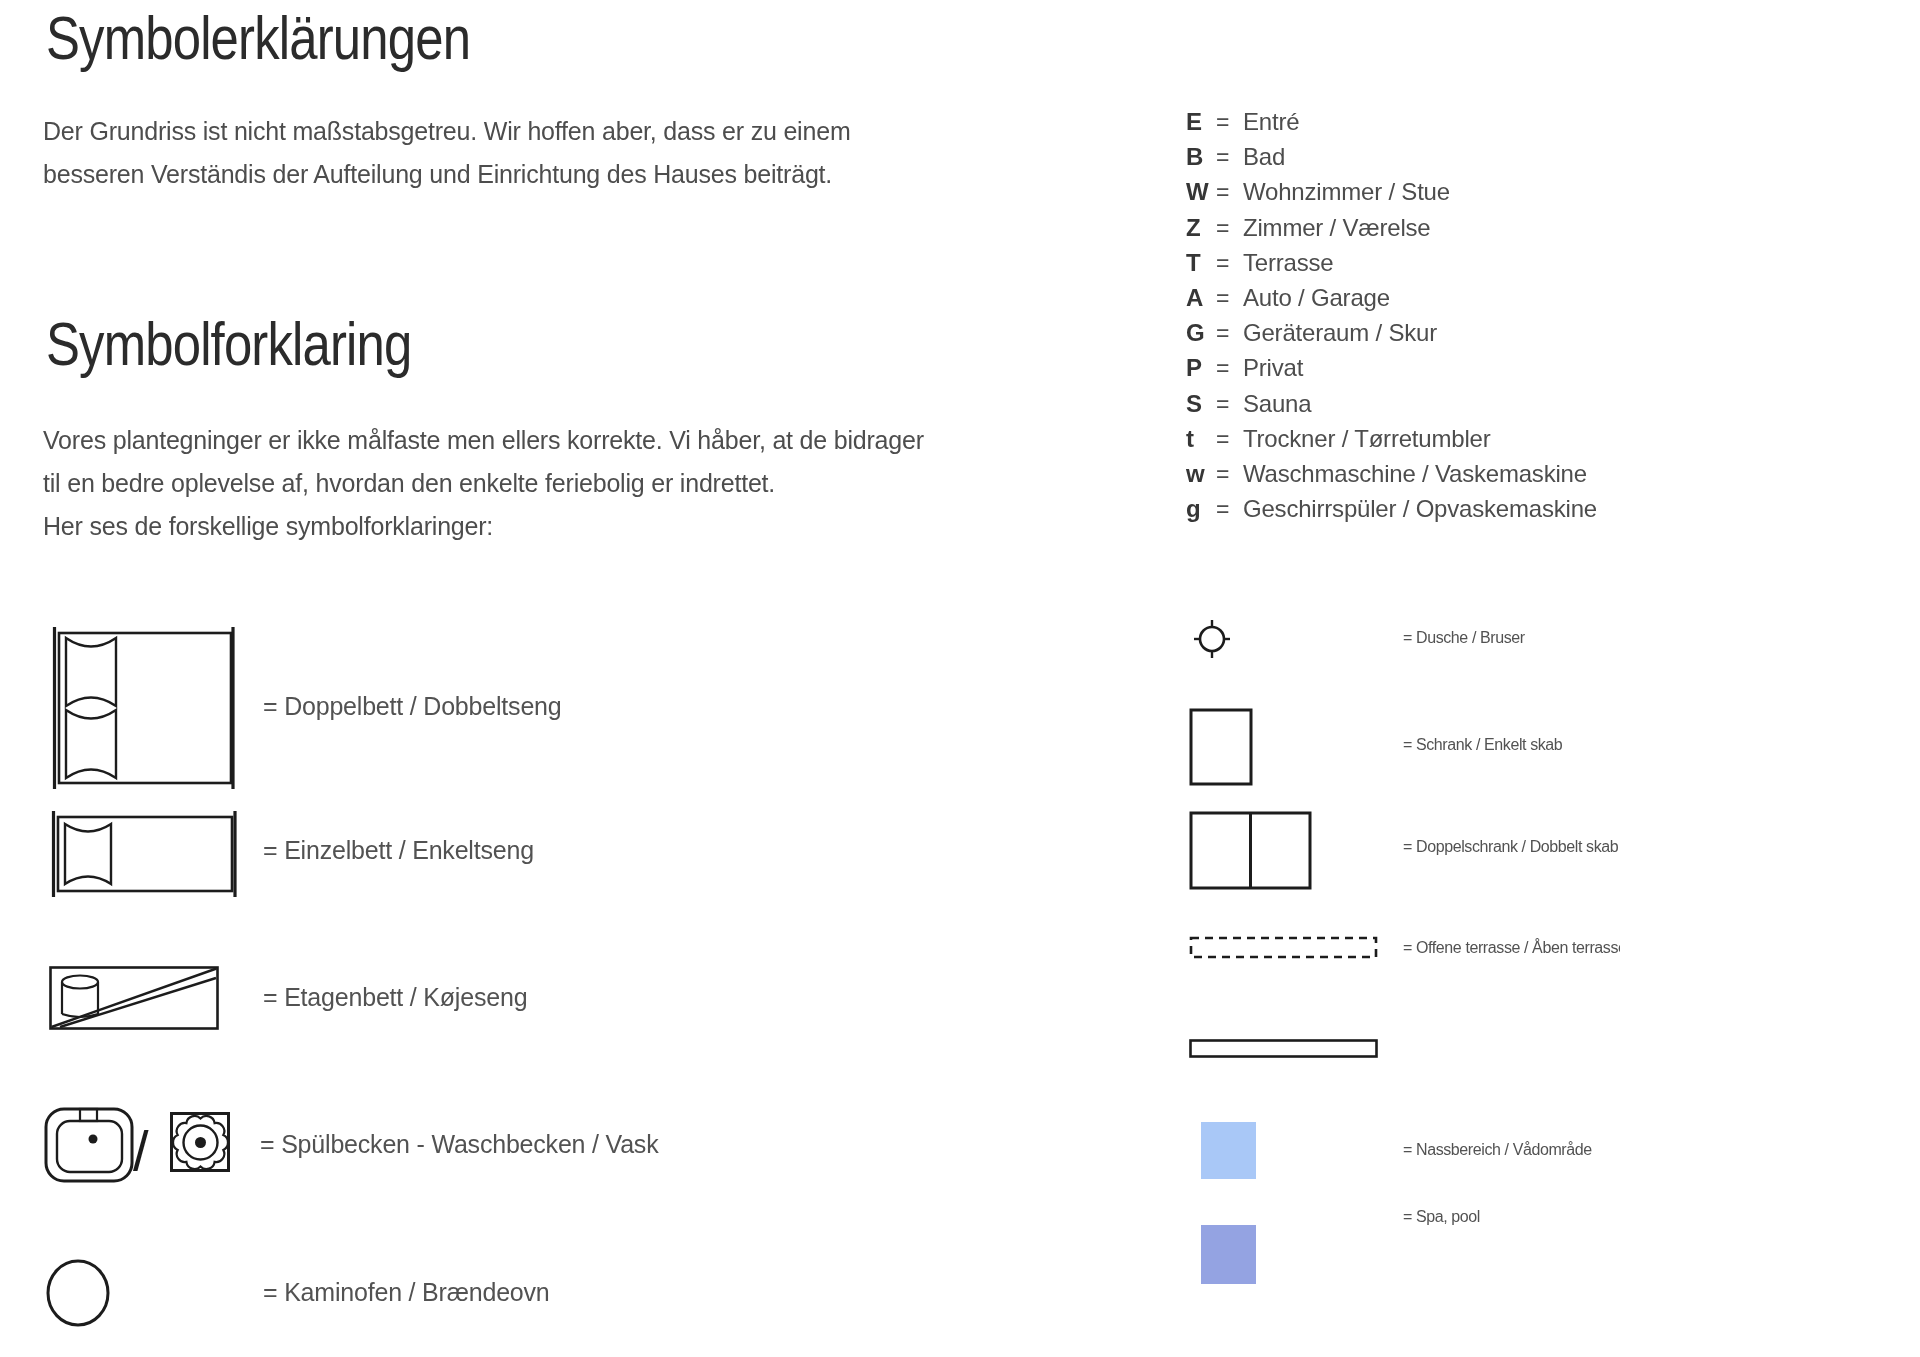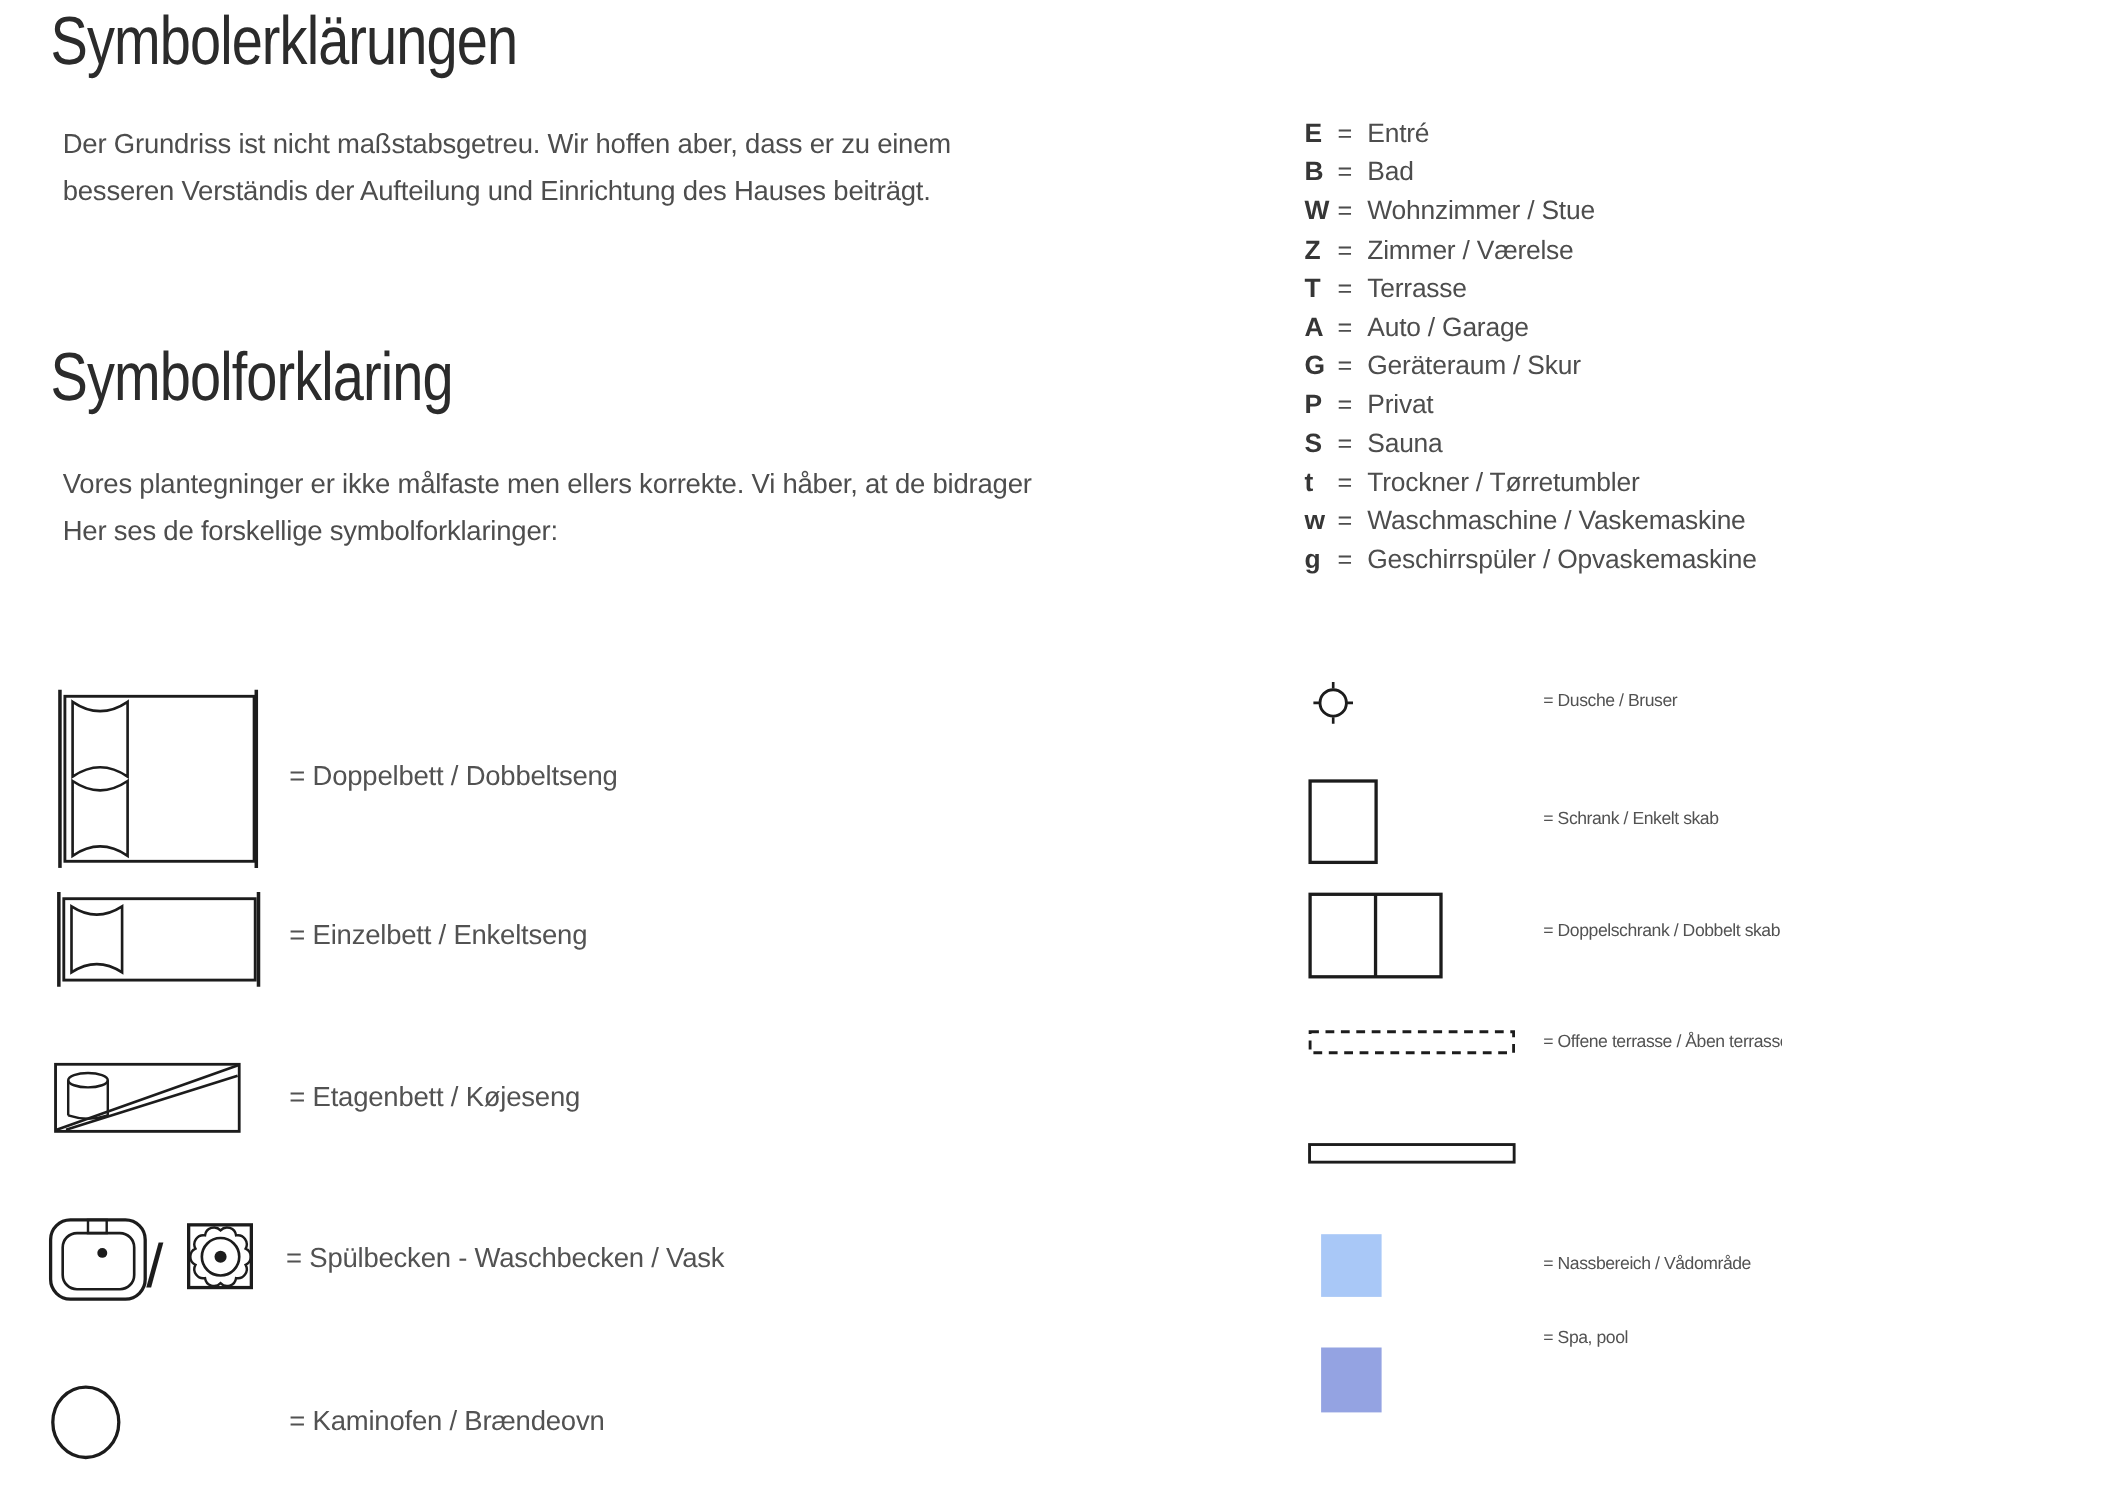--- a/index.html
+++ b/index.html
@@ -10,21 +10,21 @@
   }
   
   .h-big {
     position:absolute; left:46px;
     font-size:62px; font-weight:400; color:#2b2b2b;
     letter-spacing:-1px; white-space:nowrap;
     transform:scaleX(0.82); transform-origin:0 0;
   }
   .h1 { top:2px; }
   .h2 { top:308px; }
-  .para { position:absolute; left:57px; font-size:25px; line-height:43px;
+  .para { position:absolute; left:43px; font-size:25px; line-height:43px;
           color:#4d4d4d; letter-spacing:-0.2px; white-space:nowrap; }
   .para-de { top:110px; }
   .para-da { top:419px; }
 
   
   .abbr-list { position:absolute; left:1186px; top:104px; }
   .abbr-row { height:35.2px; line-height:35.2px; white-space:nowrap; }
   .abbr-code { display:inline-block; width:30px; font-size:24px; font-weight:700; color:#363636; }
   .abbr-eq   { display:inline-block; width:27px; font-size:23px; color:#4d4d4d; }
   .abbr-label{ font-size:24px; color:#4d4d4d; letter-spacing:-0.2px; }
@@ -75,20 +75,21 @@
 
   <div class="h-big h1">Symbolerklärungen</div>
   <div class="para para-de">
     <div>Der Grundriss ist nicht maßstabsgetreu. Wir hoffen aber, dass er zu einem</div>
     <div>besseren Verständis der Aufteilung und Einrichtung des Hauses beiträgt.</div>
   </div>
 
   <div class="h-big h2">Symbolforklaring</div>
   <div class="para para-da">
     <div>Vores plantegninger er ikke målfaste men ellers korrekte. Vi håber, at de bidrager</div>
+    <div>til en bedre oplevelse af, hvordan den enkelte feriebolig er indrettet.</div>
     <div>Her ses de forskellige symbolforklaringer:</div>
   </div>
 
   <div class="abbr-list">
     <div class="abbr-row"><span class="abbr-code">E</span><span class="abbr-eq">=</span><span class="abbr-label">Entré</span></div>
     <div class="abbr-row"><span class="abbr-code">B</span><span class="abbr-eq">=</span><span class="abbr-label">Bad</span></div>
     <div class="abbr-row"><span class="abbr-code">W</span><span class="abbr-eq">=</span><span class="abbr-label">Wohnzimmer / Stue</span></div>
     <div class="abbr-row"><span class="abbr-code">Z</span><span class="abbr-eq">=</span><span class="abbr-label">Zimmer / Værelse</span></div>
     <div class="abbr-row"><span class="abbr-code">T</span><span class="abbr-eq">=</span><span class="abbr-label">Terrasse</span></div>
     <div class="abbr-row"><span class="abbr-code">A</span><span class="abbr-eq">=</span><span class="abbr-label">Auto / Garage</span></div>

